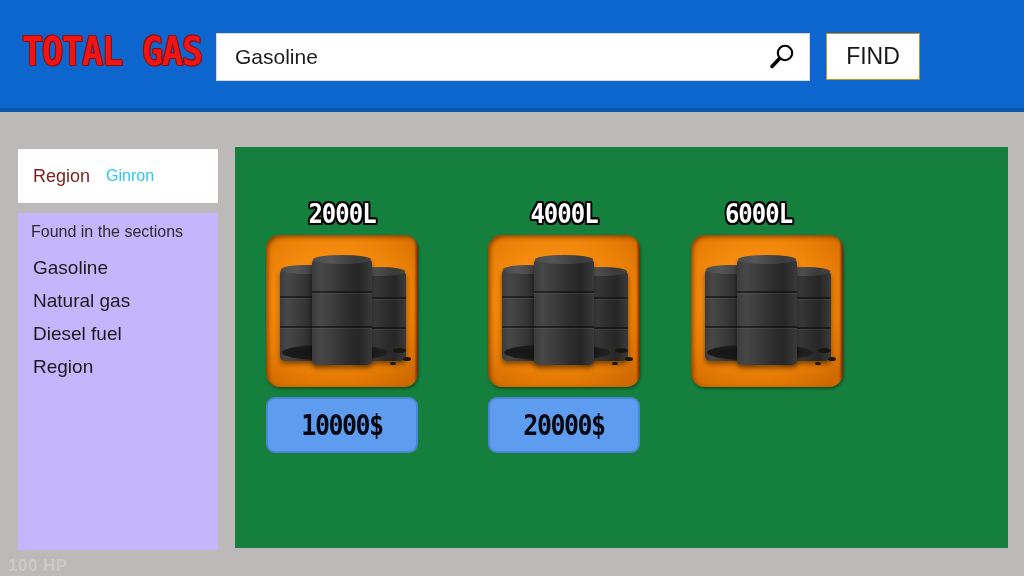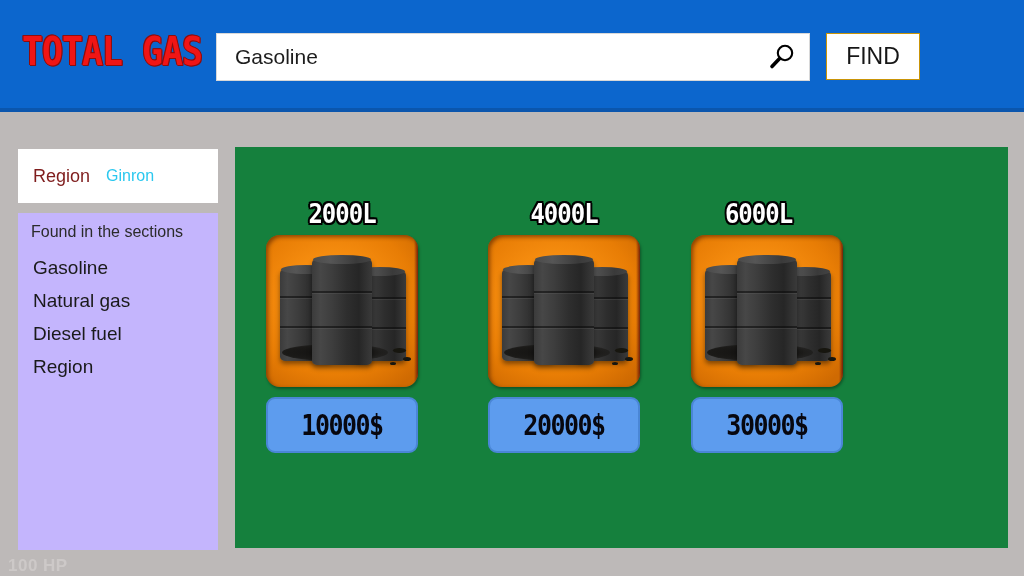--- a/index.html
+++ b/index.html
@@ -322,22 +322,19 @@
         <div class="barrel barrel-center">
           <div class="cap"></div>
             <div class="ring" style="top:30%"></div>
             <div class="ring" style="top:63%"></div>
         </div>
         <div class="puddle"></div>
         <div class="drop d1"></div>
         <div class="drop d2"></div>
         <div class="drop d3"></div>
       </div>
-      <div class="price-button">
-        <span class="price-text">30000$</span>
-      </div>
     </div>
 
   </div>
 
   <div id="hp-status">100 HP</div>
 
 </div>
 
 </body></html>

